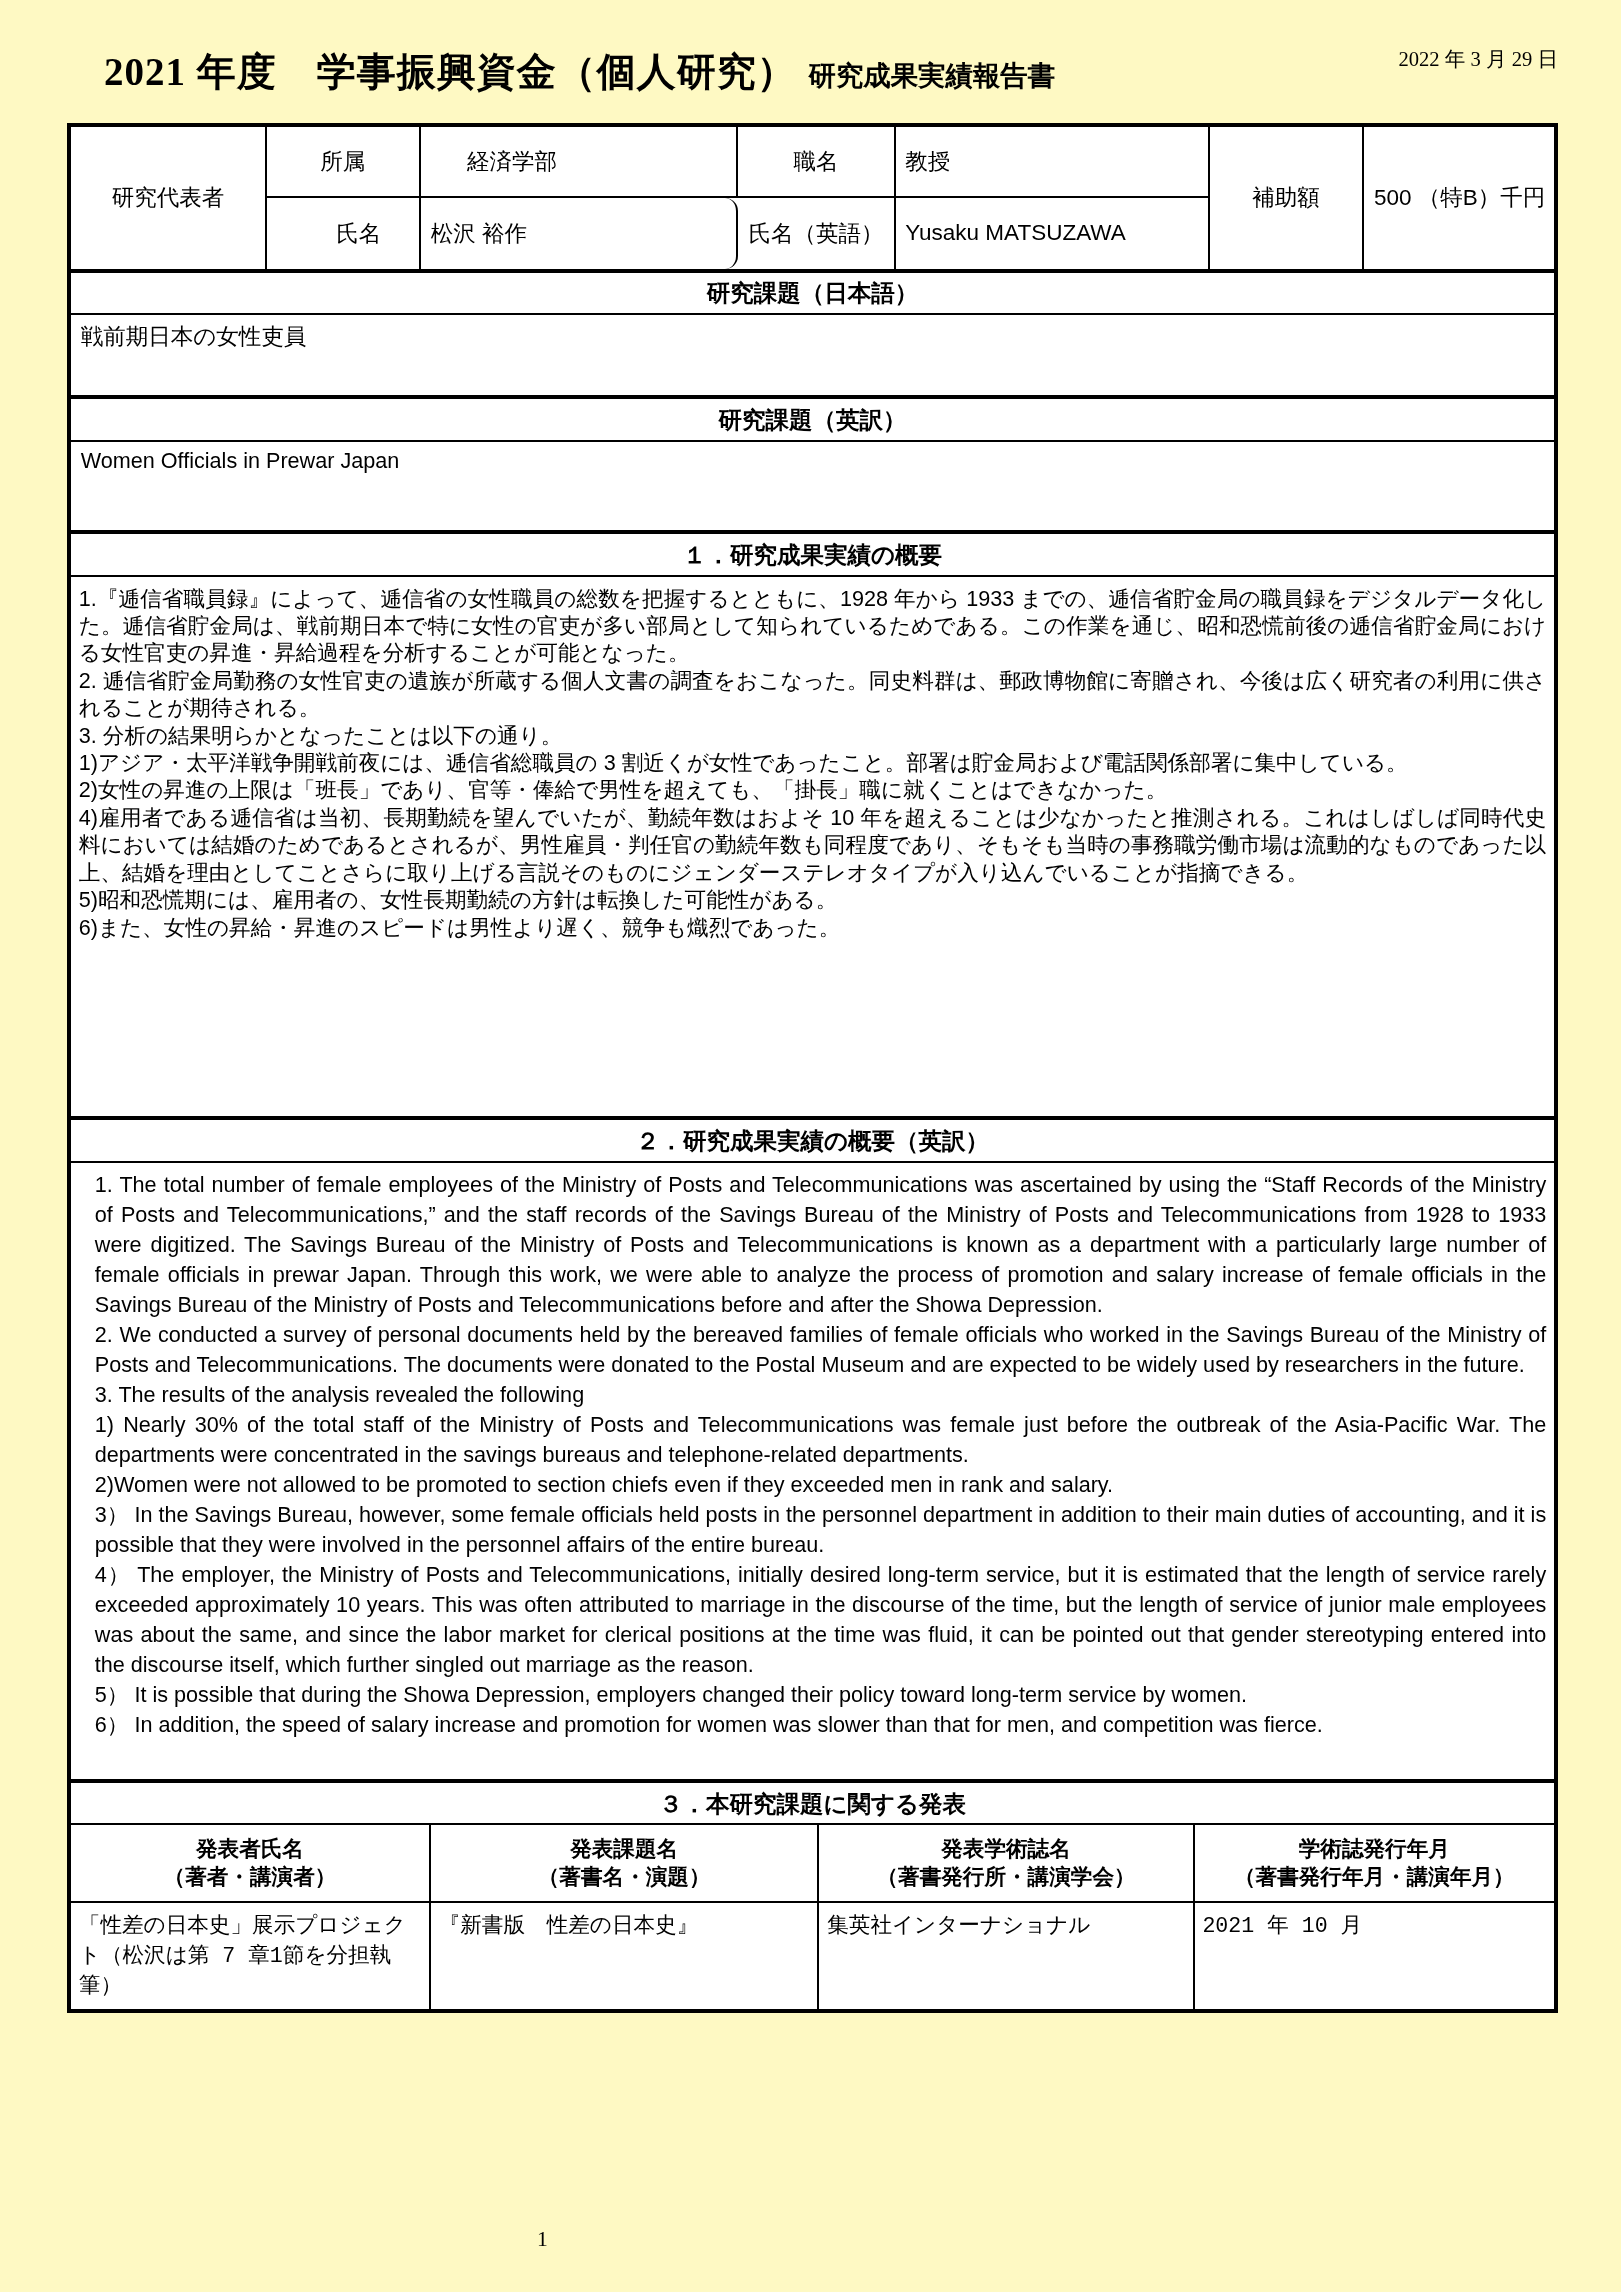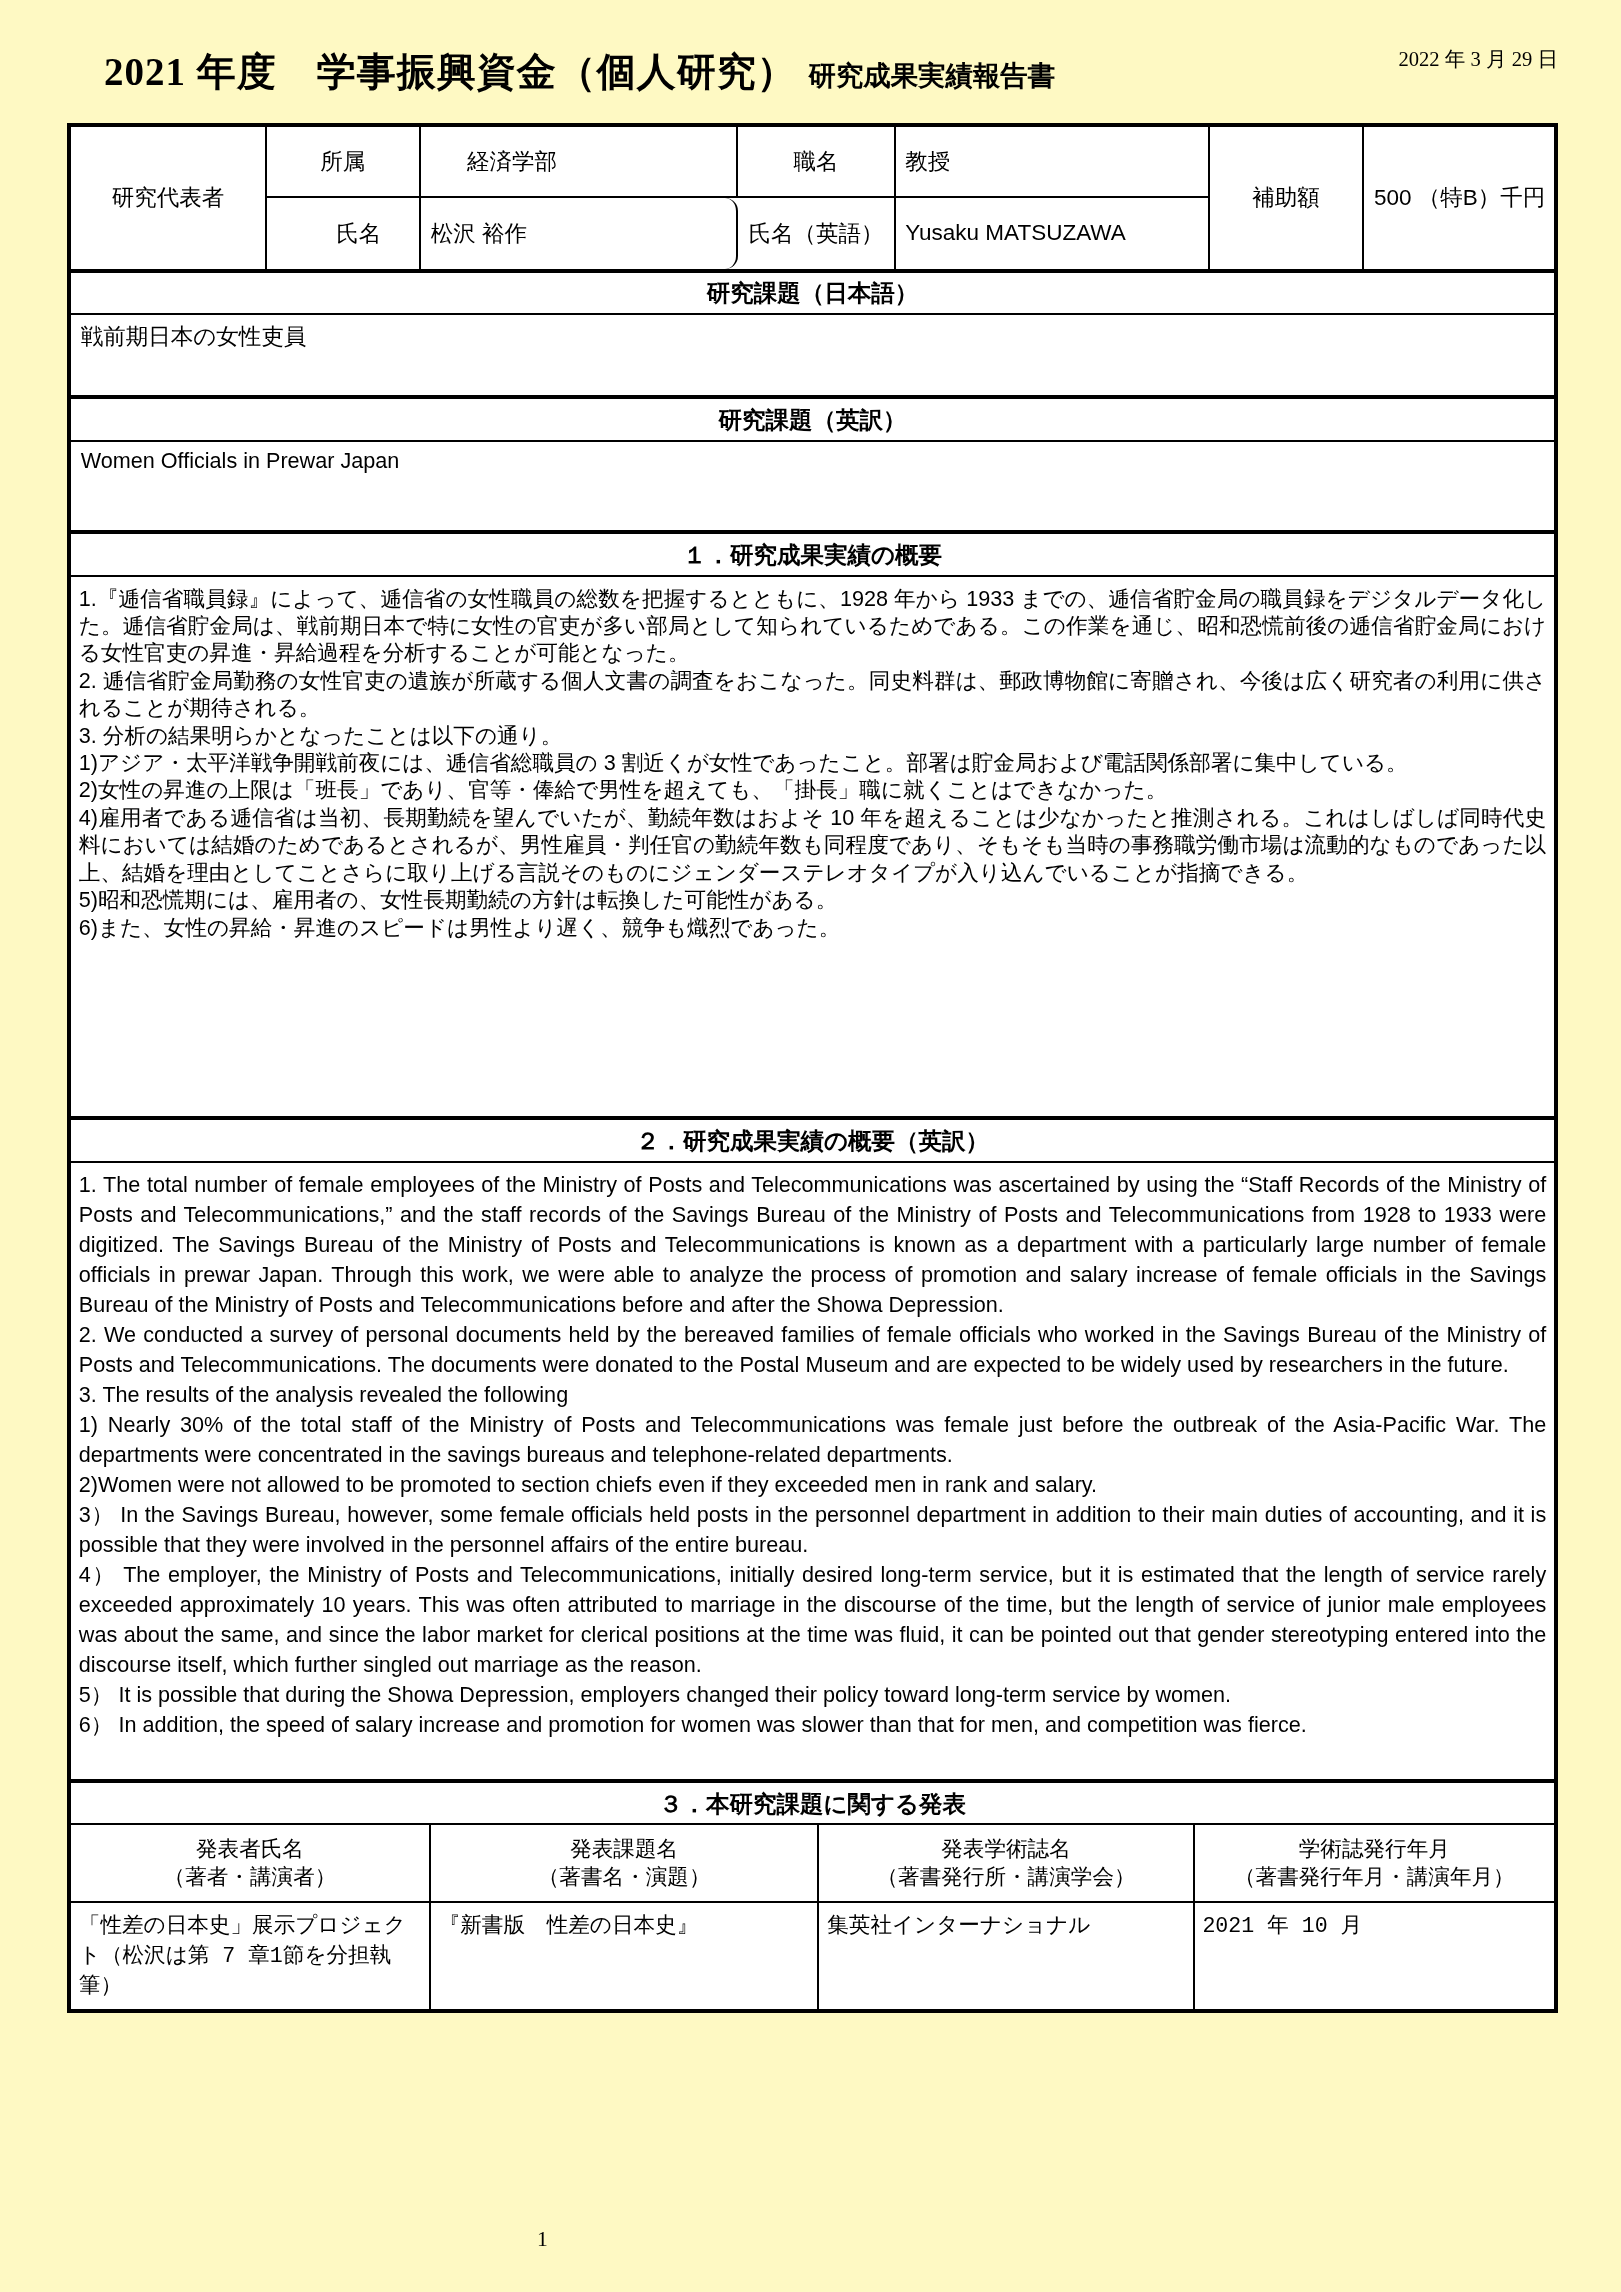--- a/index.html
+++ b/index.html
@@ -26,26 +26,26 @@
   .bb { border-bottom:2px solid #000; }
   .span2 { grid-row:1 / 3; }
 
   
   .section { border-top:4.9px solid #000; }
   .sec-head { border-bottom:2px solid #000; text-align:center; font-size:23.5px; font-weight:bold; padding:4.9px 0 3.9px 0; }
   .sec-body { padding:5.9px 9.8px 7.8px 9.8px; font-size:21.6px; }
   .jp-title-body { min-height:80px; font-size:22.5px; }
   .en-title-body { min-height:88px; font-size:21.6px; }
   .s1-body { min-height:539px; line-height:27.4px; text-align:justify; font-size:21.6px; padding:7.8px 7.8px 5.9px 7.8px; }
-  .s2-body { min-height:616px; line-height:30px; text-align:justify; font-size:21.6px; padding:7.8px 7.8px 5.9px 7.8px; }
+  .s2-body { min-height:616px; line-height:30px; text-align:justify; font-size:21.6px; padding:7.8px 7.8px 5.9px 7.8px;margin-left:16px; }
   .sec-body p { margin:0; }
 
   
   .pub-table { width:100%; border-collapse:collapse; table-layout:fixed; }
-  .pub-table th { font-weight:normal; white-space:pre-line; font-size:21.6px; line-height:28px; padding:9.8px 3.9px; vertical-align:middle; border-bottom:2px solid #000; border-right:2px solid #000; }
+  .pub-table th { font-weight:bold; white-space:pre-line; font-size:21.6px; line-height:28px; padding:9.8px 3.9px; vertical-align:middle; border-bottom:2px solid #000; border-right:2px solid #000; }
   .pub-table td { vertical-align:top; padding:7.8px 7.8px; font-size:21.6px; line-height:30px; height:72px; border-right:2px solid #000;font-family:Liberation Mono, monospace; }
   .pub-table th:last-child, .pub-table td:last-child { border-right:none; }
 
   .page-num { position:absolute; left:537px; top:2227px; font-size:21.6px; font-family:"Liberation Serif","DejaVu Serif",serif; }
 </style>
 </head>
 <body>
 
 <div class="page">
 

